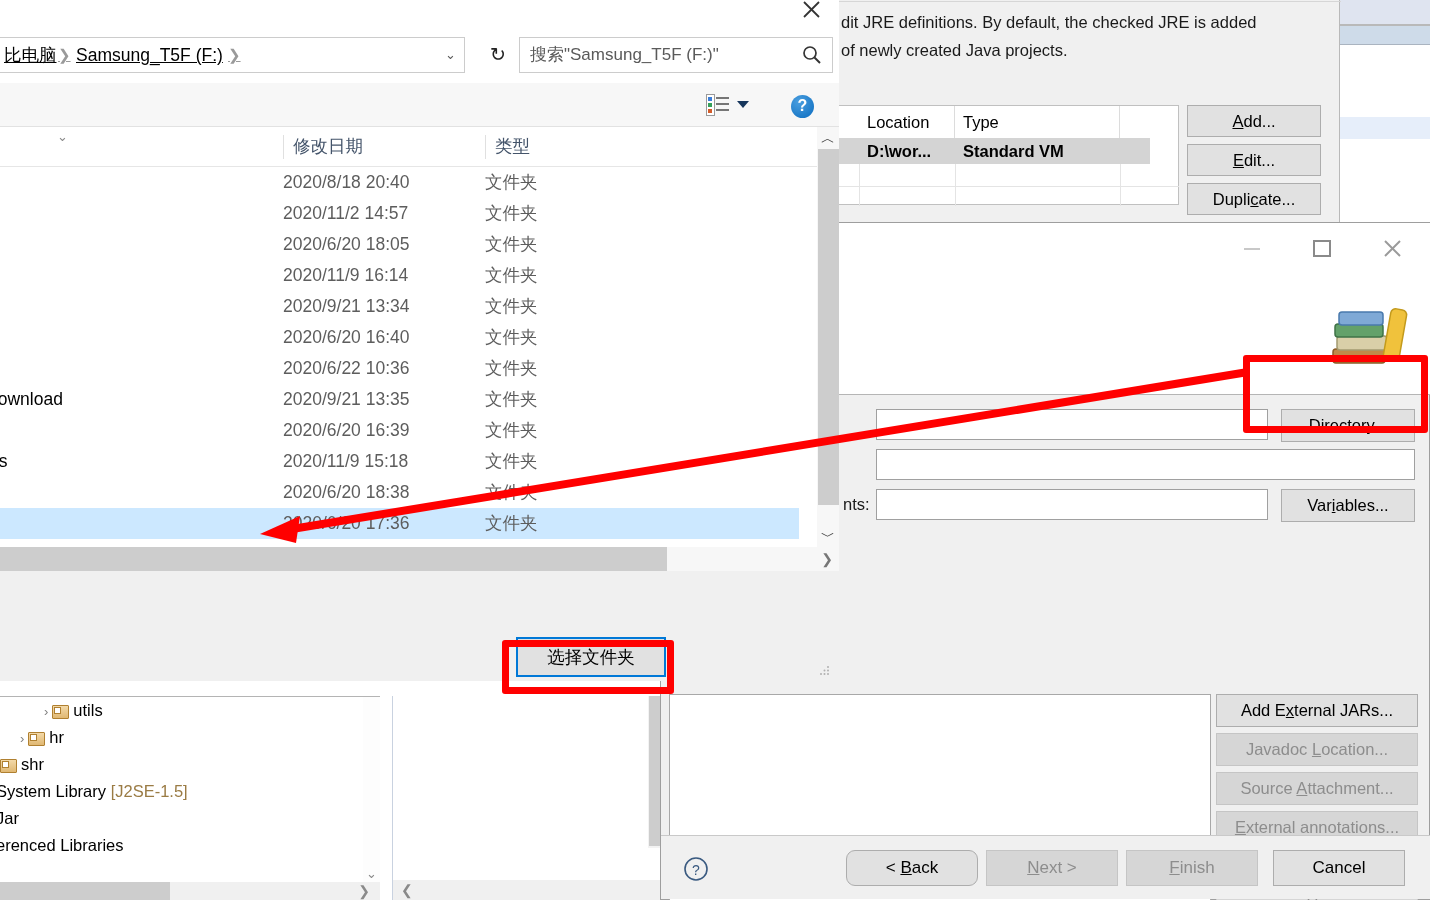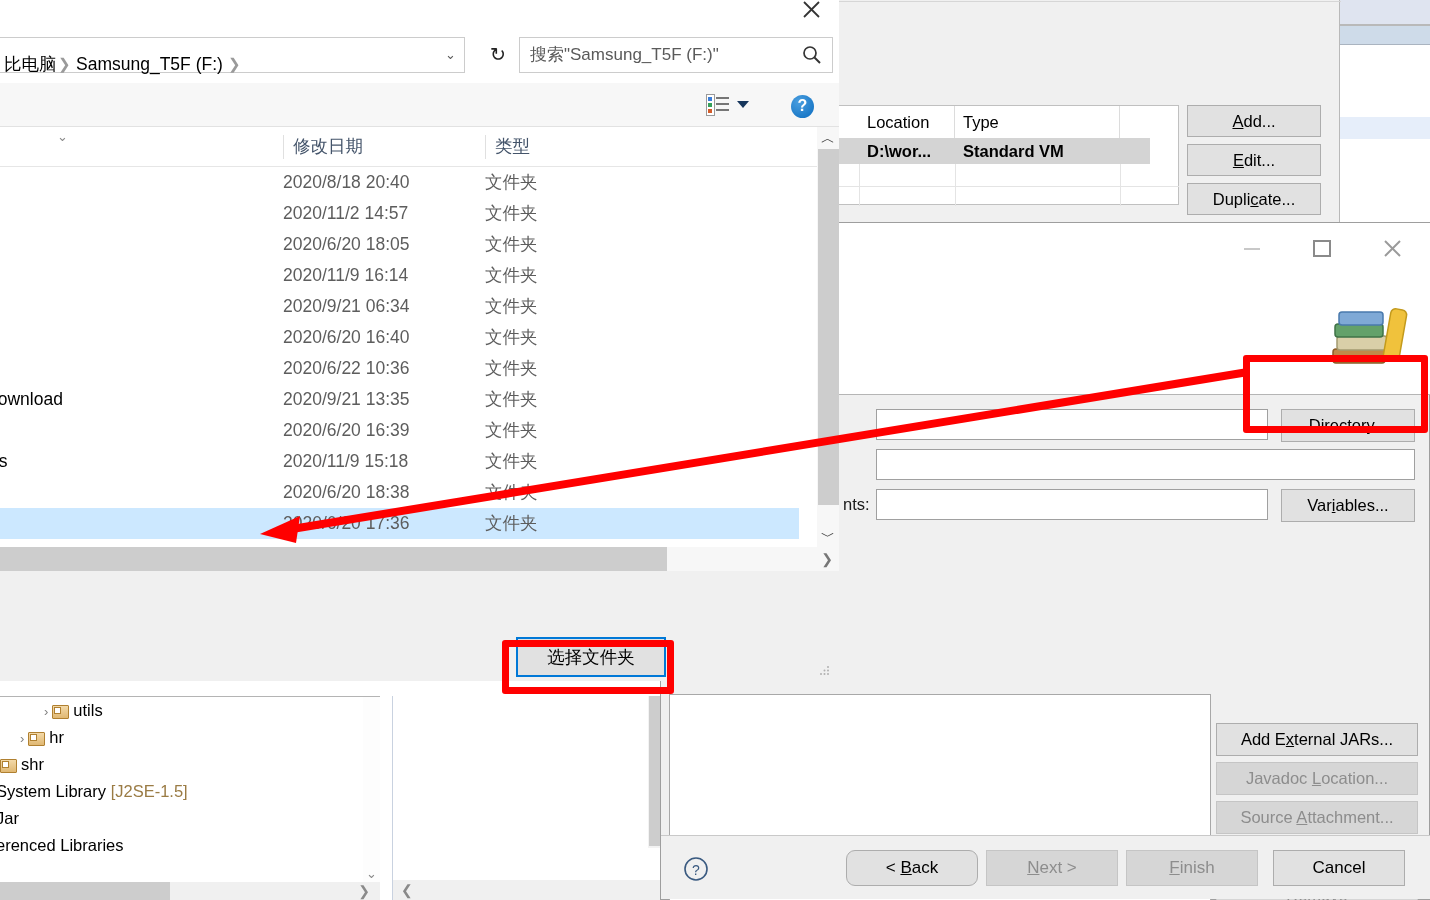--- a/index.html
+++ b/index.html
@@ -153,21 +153,21 @@
     position: absolute; height: 33px; background: #e1e1e1; border: 1px solid #adadad;
     font-size: 16.5px; color: #000; text-align: center; line-height: 31px;
   }
   .jar-list {
     position: absolute; left: 8px; top: 298px; width: 542px; height: 306px;
     background: #ffffff; border: 1px solid #a8a8a8;
   }
   .side-btn {
     position: absolute; left: 555px; width: 202px; height: 33px;
     background: #e1e1e1; border: 1px solid #adadad;
-    font-size: 16.5px; color: #000; text-align: center; line-height: 31px; margin-top: 29px;
+    font-size: 16.5px; color: #000; text-align: center; line-height: 31px;
   }
   .side-btn.disabled { color: #8d8d8d; background: #d6d6d6; border-color: #c5c5c5;}
   .wz-footer {
     position: absolute; left: 0; bottom: 0; width: 770px; height: 64px;
     background: #f0f0f0; border-top: 1px solid #c9c9c9;
   }
   .foot-btn {
     position: absolute; top: 14px; width: 132px; height: 36px;
     background: #e1e1e1; border: 1px solid #adadad;
     font-size: 17px; color: #000; text-align: center; line-height: 34px;
@@ -183,22 +183,22 @@
     background: #f0f0f0; border: 1px solid #9e9e9e;
   }
   .pk-titlebar { position: absolute; left: 0; top: 0; width: 1088px; height: 38px; background: #ffffff; }
   .pk-close { position: absolute; left: 1040px; top: 2px; width: 40px; height: 32px; }
   .pk-navbar { position: absolute; left: 0; top: 38px; width: 1088px; height: 54px; background:#ffffff;}
   .addr {
     position: absolute; left: 244px; top: 46px; width: 470px; height: 36px;
     background: #ffffff; border: 1px solid #cccccc;
   }
   .crumb {
-    position: absolute; top: 9px; height: 34px; line-height: 34px;
-    font-size: 17.5px; color: #000; white-space: nowrap;
+    position: absolute; top: 0; height: 34px; line-height: 34px;
+    font-size: 17.5px; color: #000; white-space: nowrap; text-decoration: underline;
   }
   .crumb-sep { color: #9a9a9a; font-size: 15px; }
   .addr-dd { position:absolute; right: 8px; top:0; height:34px; line-height:34px; color:#5a5a5a; font-size:13px;}
   .refresh {
     position: absolute; left: 730px; top: 46px; width: 34px; height: 36px;
     line-height: 36px; text-align: center; font-size: 19px; color: #222;
   }
   .searchbox {
     position: absolute; left: 768px; top: 46px; width: 314px; height: 36px;
     background: #ffffff; border: 1px solid #cccccc;
@@ -325,20 +325,24 @@
     <div class="vs">
         <i></i>
       </div>
     <div class="hs">
         <span>❮</span>
       </div>
   </div>
 
   <div class="jre-pref">
     <div class="sep"></div>
+    <div class="desc">
+      <div>dit JRE definitions. By default, the checked JRE is added</div>
+      <div>of newly created Java projects.</div>
+    </div>
 
     <div class="jre-table">
       <div class="jre-th" style="left:20px;width:96px;">Location</div>
       <div class="jre-th" style="left:116px;width:165px;">Type</div>
       <div class="jre-row-sel"></div>
       <div class="jre-cell" style="left:20px;">D:\wor...</div>
       <div class="jre-cell" style="left:116px;">Standard VM</div>
       <div class="jre-grid-v" style="left:20px;"></div>
       <div class="jre-grid-v" style="left:116px;"></div>
       <div class="jre-grid-v" style="left:281px;"></div>
@@ -522,21 +526,21 @@
         <span class="fl-date">2020/6/20 18:05</span>
         <span class="fl-type">文件夹</span>
       </div>
       <div class="fl-row" style="top:133px;">
 
         <span class="fl-date">2020/11/9 16:14</span>
         <span class="fl-type">文件夹</span>
       </div>
       <div class="fl-row" style="top:164px;">
 
-        <span class="fl-date">2020/9/21 06:34</span>
+        <span class="fl-date">2020/9/21 13:34</span>
         <span class="fl-type">文件夹</span>
       </div>
       <div class="fl-row" style="top:195px;">
 
         <span class="fl-date">2020/6/20 16:40</span>
         <span class="fl-type">文件夹</span>
       </div>
       <div class="fl-row" style="top:226px;">
 
         <span class="fl-date">2020/6/22 10:36</span>

